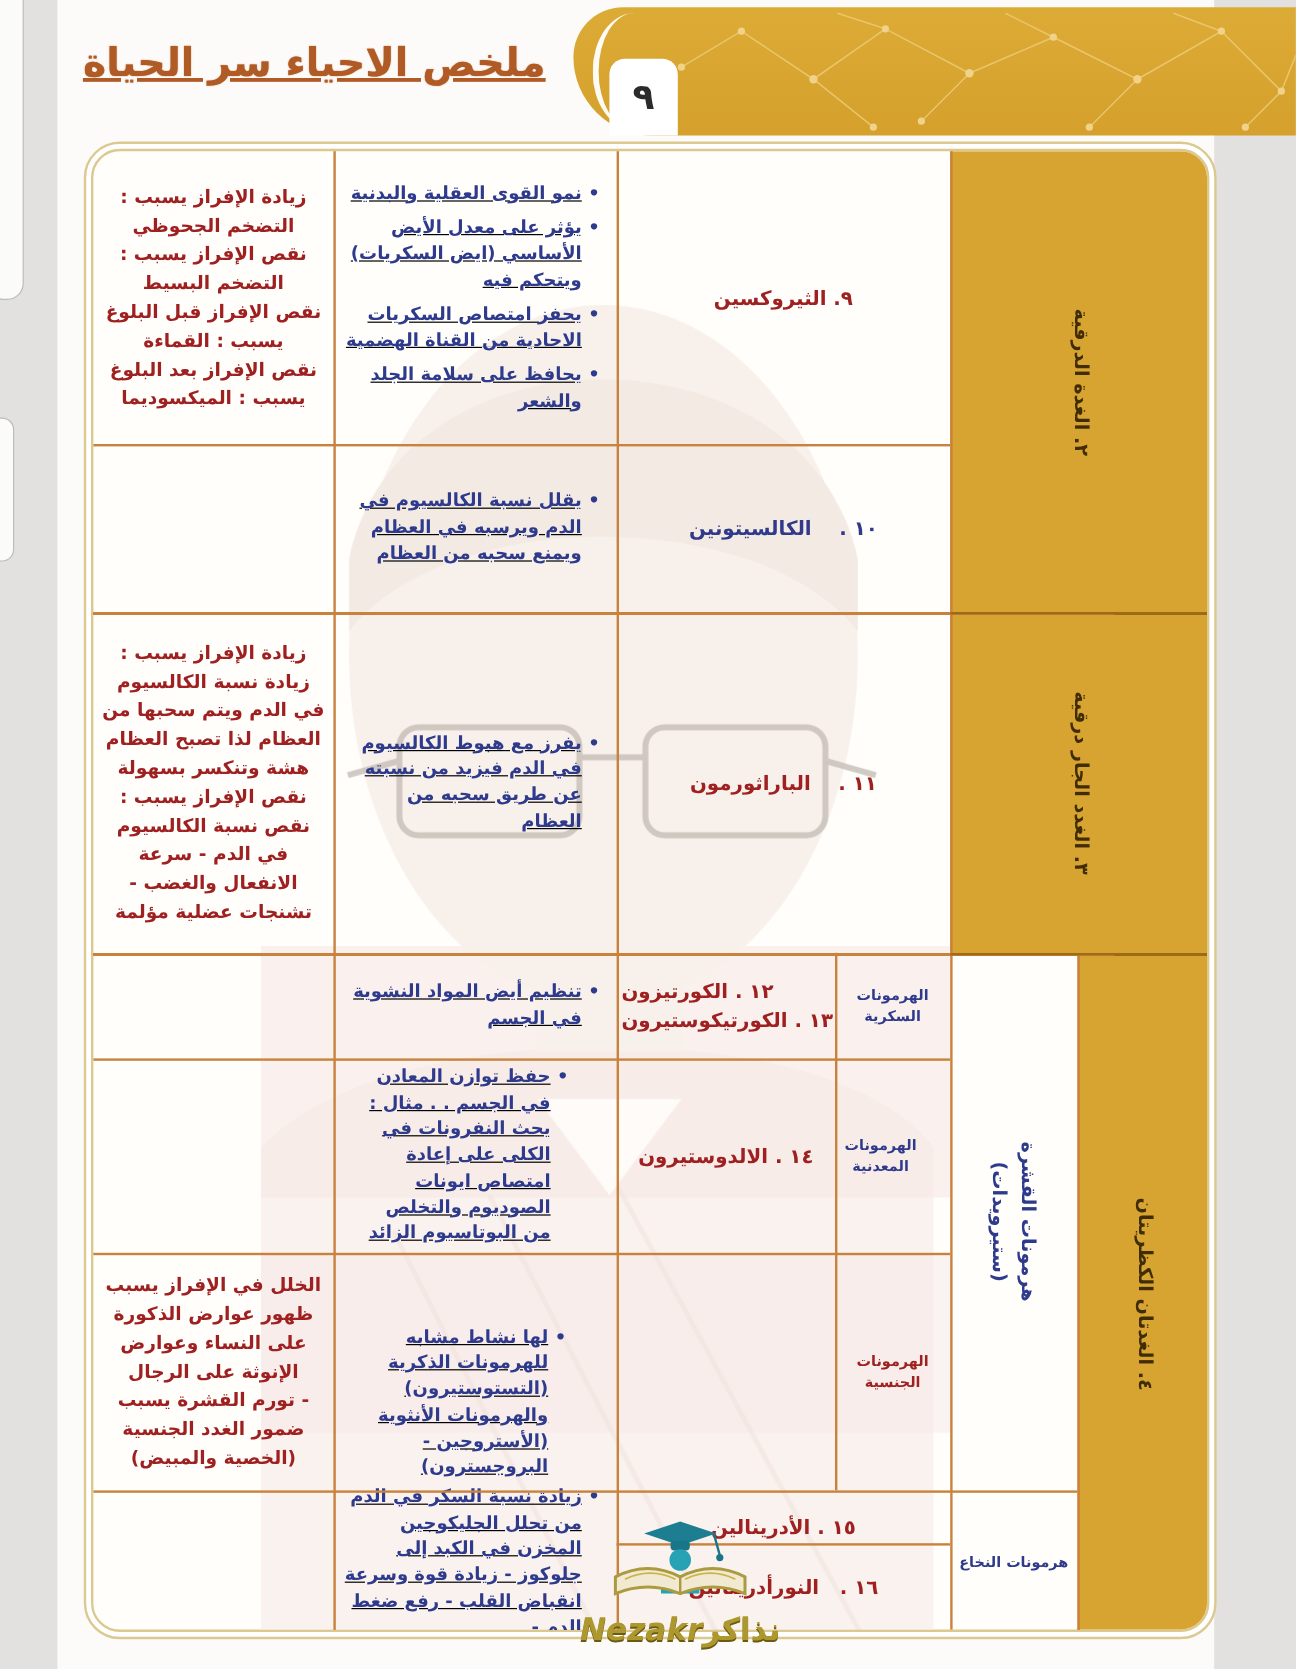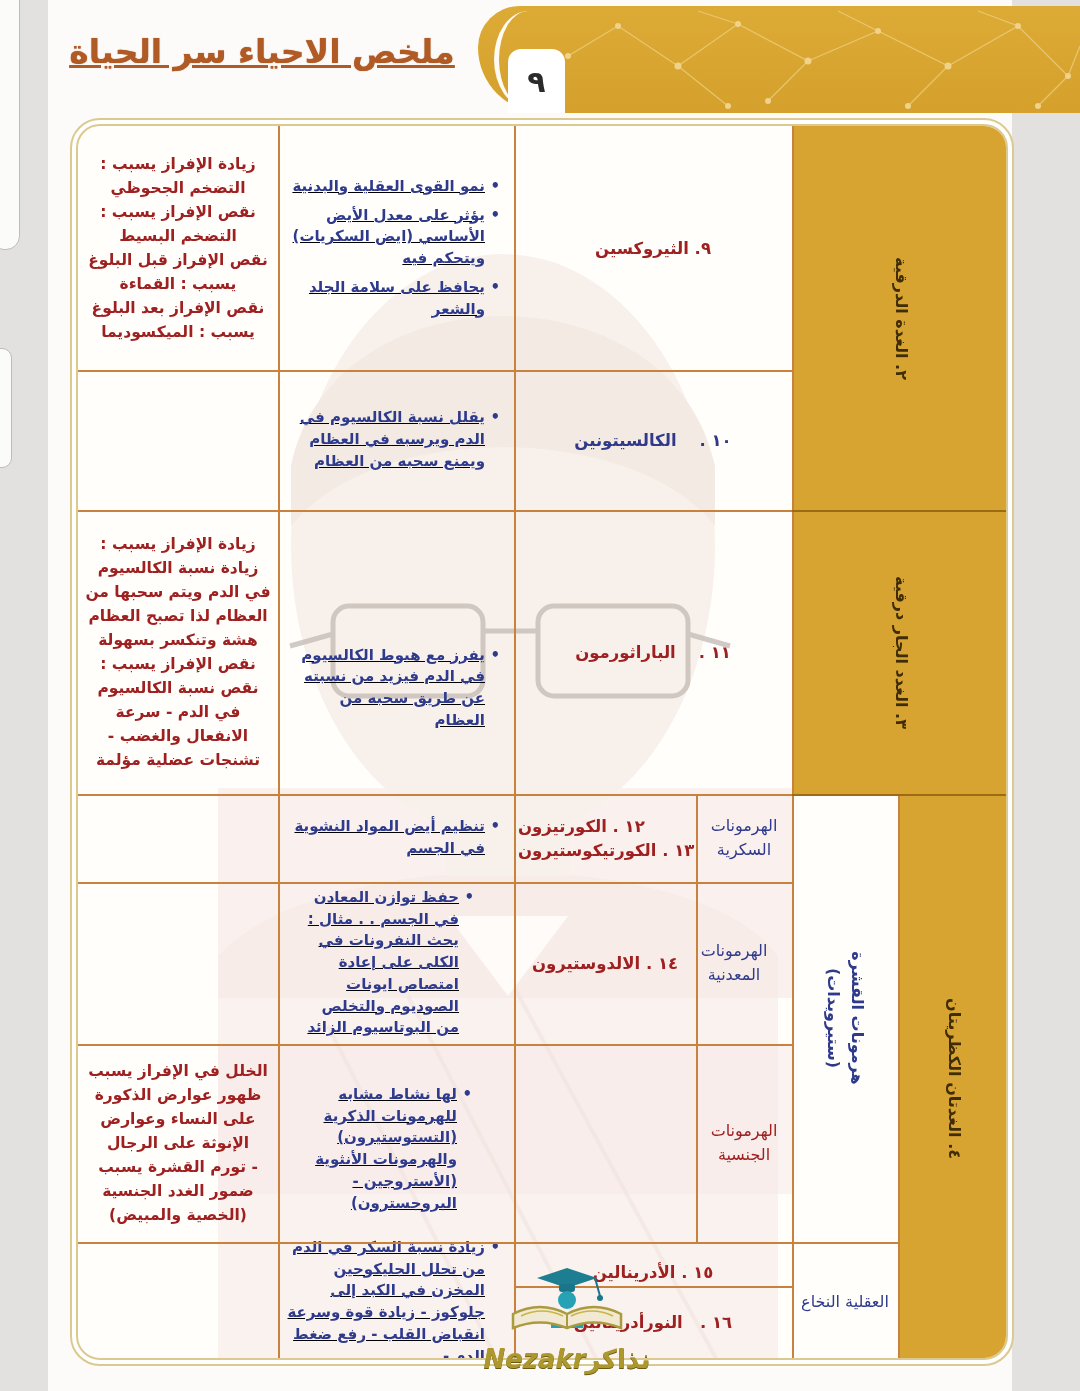--- a/index.html
+++ b/index.html
@@ -38,21 +38,21 @@
 
   .fn-list{gap:7px;padding:8px 14px 8px 8px;text-decoration:underline;}
   .fn-item{position:relative;color:var(--text_blue);font-weight:bold;font-size:15px;line-height:1.45;
            text-align:right;padding-right:15px;}
   .fn-item::before{content:"•";position:absolute;right:0;top:0;}
   .dis-list{padding:8px 6px;}
   .dis-item{color:var(--text_red);font-weight:bold;font-size:15.5px;line-height:1.55;text-align:center;}
   .h-list{gap:5px;align-items:center;}
   .h-list.right{align-items:flex-end;padding-left:4px;}
   .h-item{font-weight:bold;font-size:16.5px;color:var(--text_red);text-align:right;}
-  .cat{font-weight:normal;font-size:16px;text-align:center;line-height:1.5;}
+  .cat{font-weight:bold;font-size:12px;text-align:center;line-height:1.5;}
   .blue{color:var(--text_blue);} .red{color:var(--text_red);}
   .vtext{transform:rotate(90deg);white-space:nowrap;font-weight:bold;}
   .gold .vtext{color:var(--gold_text);font-size:16px;}
   .steroid .vtext{color:var(--text_blue);font-size:16px;text-align:center;line-height:1.5;}
 
   
   .watermark{position:absolute;left:472px;top:1262px;width:190px;z-index:6;text-align:center;}
   .wm-text{font-size:26px;font-weight:bold;color:var(--wm_gold);text-shadow:0 1px 0 #6b5a10;direction:rtl;}
   .wm-latin{font-style:italic;margin-top:14px;}
 </style>
@@ -124,21 +124,21 @@
       </div>
 
       <div class="cell steroid" style="left:714px;top:668px;width:106px;height:448px;align-items:center;">
         <div class="vtext">
           <div>هرمونات القشرة</div>
           <div>(ستيرويدات)</div>
         </div>
       </div>
 
       <div class="cell" style="left:714px;top:1116px;width:106px;height:120px;">
-        <div class="cat blue">العقلية النخاع</div>
+        <div class="cat blue">هرمونات النخاع</div>
       </div>
 
       <div class="cell" style="left:618px;top:668px;width:96px;height:88px;">
         <div class="cat blue">الهرمونات السكرية</div>
       </div>
       <div class="cell" style="left:618px;top:756px;width:76px;height:162px;border-radius:14px;">
         <div class="cat blue">الهرمونات المعدنية</div>
       </div>
       <div class="cell" style="left:618px;top:918px;width:96px;height:198px;justify-content:center;">
         <div class="cat red">الهرمونات الجنسية</div>
@@ -163,35 +163,36 @@
       <div class="cell h-list" style="left:436px;top:1116px;width:278px;height:44px;">
           <div class="h-item" style="color: rgb(158, 32, 32); margin-top: 16px;">١٥ . الأدرينالين</div>
         </div>
       <div class="cell h-list" style="left:436px;top:1160px;width:278px;height:72px;">
           <div class="h-item" style="color: rgb(158, 32, 32);">١٦ .&nbsp;&nbsp;&nbsp;النورأدرينالين</div>
         </div>
 
       <div class="cell fn-list" style="left:200px;top:0;width:236px;height:244px;">
           <div class="fn-item">نمو القوى العقلية والبدنية</div>
           <div class="fn-item">يؤثر على معدل الأيض الأساسي (ايض السكريات) ويتحكم فيه</div>
+          <div class="fn-item">يحفز امتصاص السكريات الاحادية من القناة الهضمية</div>
           <div class="fn-item">يحافظ على سلامة الجلد والشعر</div>
         </div>
       <div class="cell fn-list" style="left:200px;top:244px;width:236px;height:140px;">
           <div class="fn-item">يقلل نسبة الكالسيوم في الدم ويرسبه في العظام ويمنع سحبه من العظام</div>
         </div>
-      <div class="cell fn-list" style="left:200px;top:384px;width:236px;height:284px;margin-top:36px;">
+      <div class="cell fn-list" style="left:200px;top:384px;width:236px;height:284px;">
           <div class="fn-item">يفرز مع هبوط الكالسيوم في الدم فيزيد من نسبته عن طريق سحبه من العظام</div>
         </div>
       <div class="cell fn-list" style="left:200px;top:668px;width:236px;height:88px;">
           <div class="fn-item">تنظيم أيض المواد النشوية في الجسم</div>
         </div>
       <div class="cell fn-list" style="left:216px;top:756px;width:194px;height:162px;">
           <div class="fn-item">حفظ توازن المعادن في الجسم . . مثال : يحث النفرونات في الكلى على إعادة امتصاص ايونات الصوديوم والتخلص من البوتاسيوم الزائد</div>
         </div>
-      <div class="cell fn-list" style="left:200px;top:918px;width:208px;height:198px;justify-content:center;padding-top:20px;">
+      <div class="cell fn-list" style="left:200px;top:918px;width:208px;height:198px;justify-content:flex-end;padding-top:20px;">
           <div class="fn-item">لها نشاط مشابه للهرمونات الذكرية (التستوستيرون) والهرمونات الأنثوية (الأستروجين - البروجسترون)</div>
         </div>
       <div class="cell fn-list" style="left:200px;top:1116px;width:236px;height:120px;">
           <div class="fn-item">زيادة نسبة السكر في الدم من تحلل الجليكوجين المخزن في الكبد إلى جلوكوز - زيادة قوة وسرعة انقباض القلب - رفع ضغط الدم -</div>
         </div>
 
       <div class="cell dis-list" style="left:0;top:0;width:200px;height:244px;">
           <div class="dis-item">زيادة الإفراز يسبب :</div>
           <div class="dis-item">التضخم الجحوظي</div>
           <div class="dis-item">نقص الإفراز يسبب :</div>

